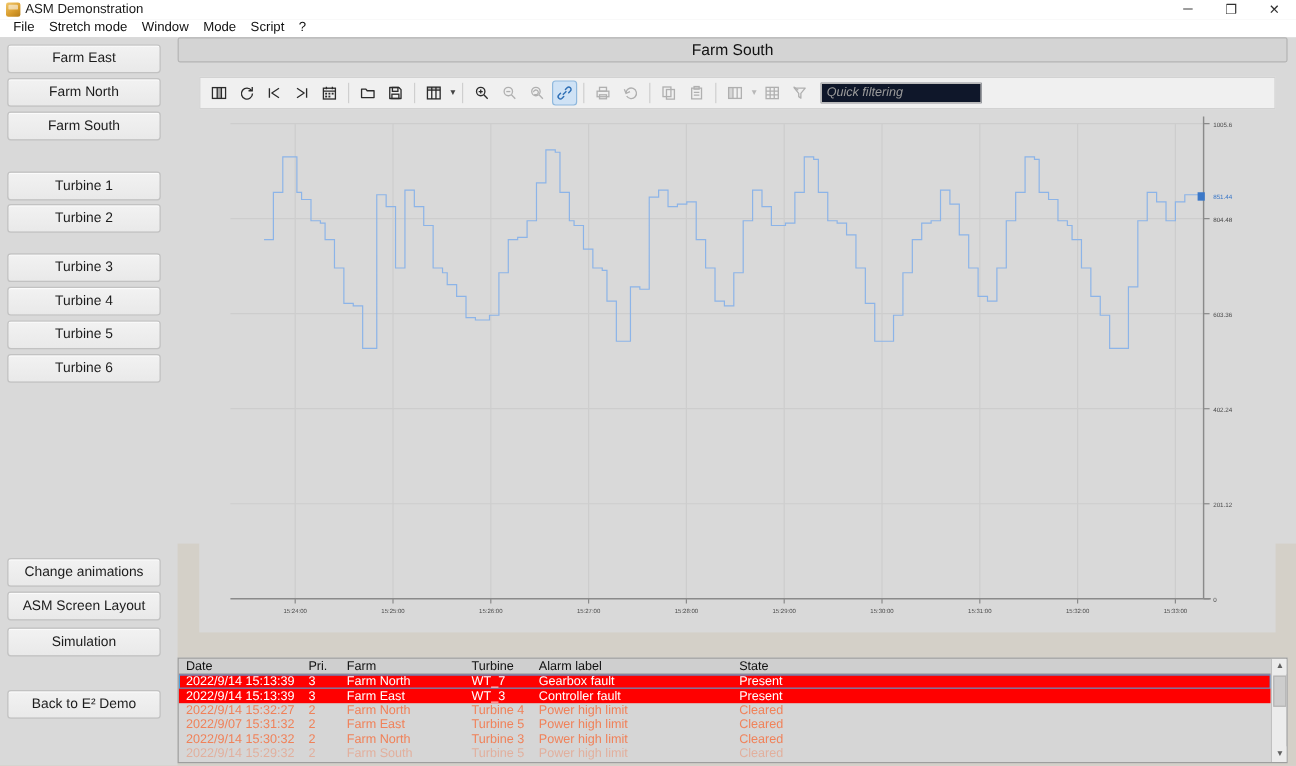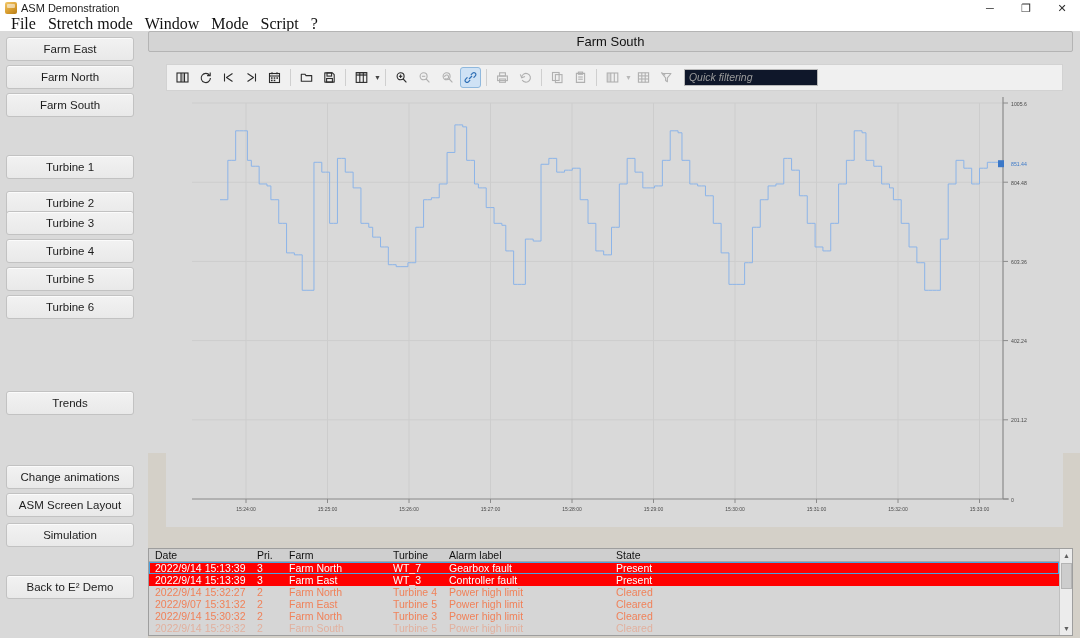--- a/index.html
+++ b/index.html
@@ -35,21 +35,21 @@
     width:36px; height:16px; display:flex; align-items:center; justify-content:center;
     font-size:11px; color:#303030;
   }
 
   
   #menubar {
     position:absolute; left:0; top:16px; width:1080px; height:15px;
     background:#ffffff; display:flex; align-items:center; padding-left:5px;
   }
   #menubar .mi {
-    font-size:16px; color:#111; padding:0 6px; line-height:15px; cursor:default;font-family:Liberation Serif, serif;
+    font-size:11px; color:#111; padding:0 6px; line-height:15px; cursor:default;
   }
 
   
   #sidebar {
     position:absolute; left:0; top:31px; width:148px; height:607px;
     background:#d9d9d9;
   }
   .sbtn {
     position:absolute; left:6px; width:128px; height:24px;
     background: linear-gradient(#f2f2f2,#e9e9e9);
@@ -166,40 +166,37 @@
   <div id="sidebar">
       <div class="sbtn" style="top: 6px;">
         <span>Farm East</span>
       </div>
       <div class="sbtn" style="top: 34px;">
         <span>Farm North</span>
       </div>
       <div class="sbtn" style="top: 62px;">
         <span>Farm South</span>
       </div>
-      <div class="sbtn" style="top: 124px;">
+      <div class="sbtn" style="top: 112px;">
         <span>Turbine 1</span>
       </div>
-      <div class="sbtn" style="top: 160px;">
+      <div class="sbtn" style="top: 139px;">
         <span>Turbine 2</span>
       </div>
       <div class="sbtn" style="top: 180px;">
         <span>Turbine 3</span>
       </div>
       <div class="sbtn" style="top: 208px;">
         <span>Turbine 4</span>
       </div>
       <div class="sbtn" style="top: 236px;">
         <span>Turbine 5</span>
       </div>
       <div class="sbtn" style="top: 264px;">
         <span>Turbine 6</span>
-      </div>
-      <div class="sbtn" style="top: 360px;">
-        <span>Trends</span>
       </div>
       <div class="sbtn" style="top: 434px;">
         <span>Change animations</span>
       </div>
       <div class="sbtn" style="top: 462px;">
         <span>ASM Screen Layout</span>
       </div>
       <div class="sbtn" style="top: 492px;">
         <span>Simulation</span>
       </div>

